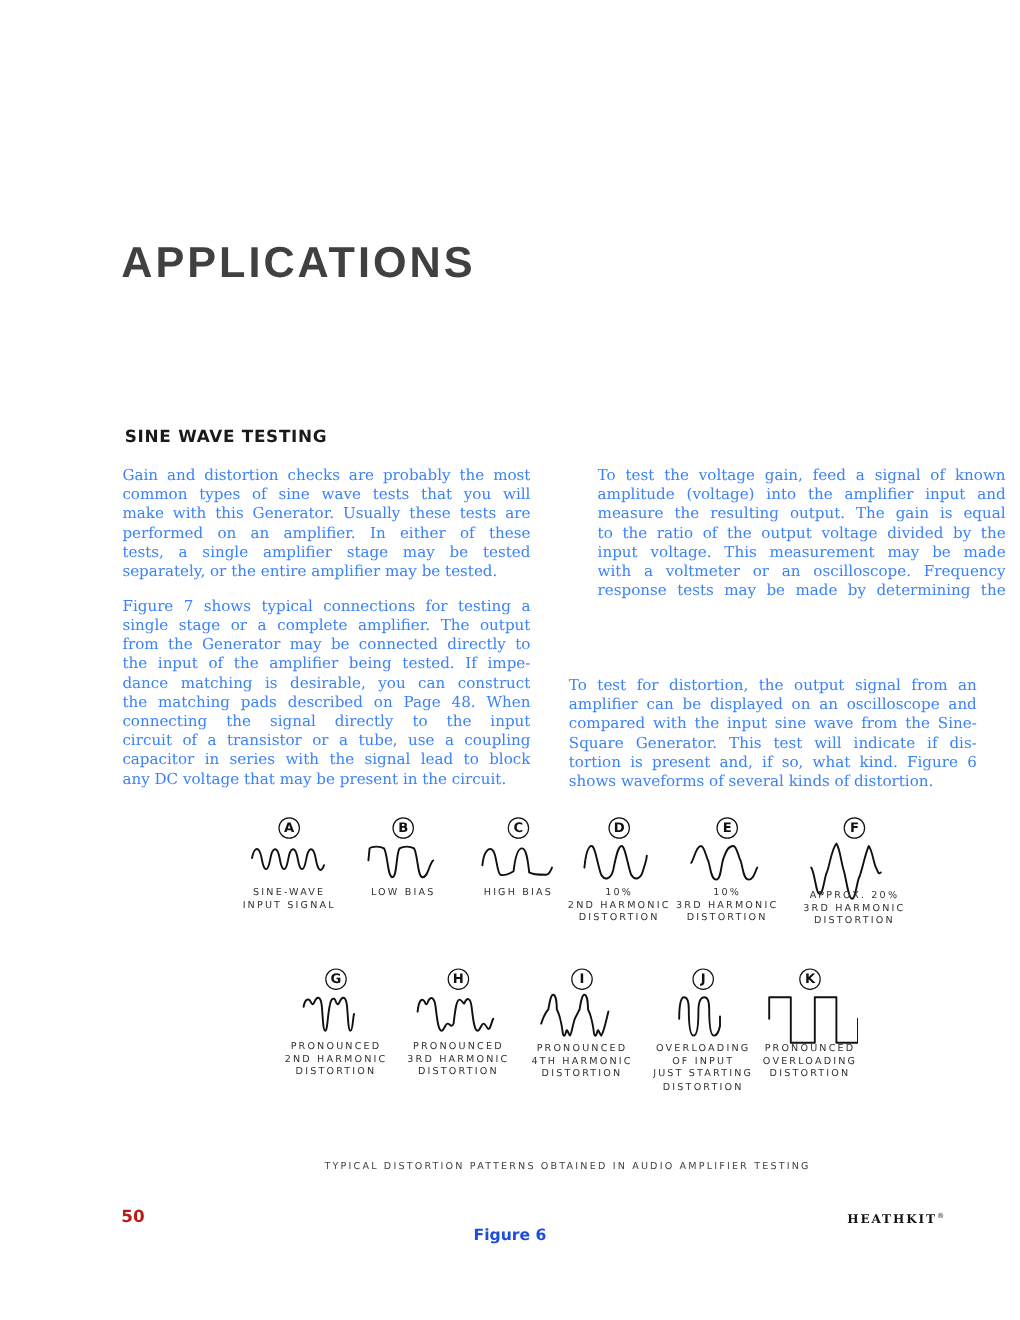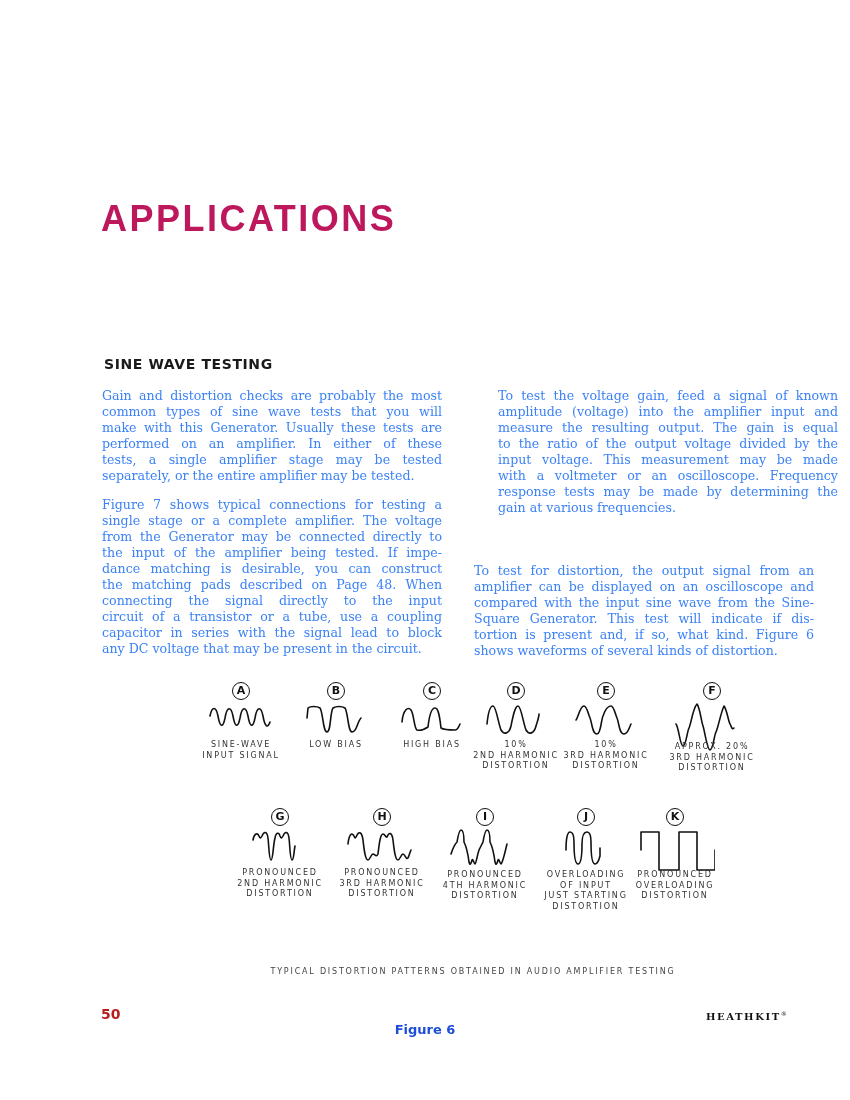--- a/index.html
+++ b/index.html
@@ -5,21 +5,21 @@
     html, body { margin: 0; padding: 0; background: #ffffff; }
     body {
       width: 850px; height: 1100px; position: relative; overflow: hidden;
       color: #1a1a1a;
     }
     .abs { position: absolute; }
     .page-title {
       left: 101px; top: 198px;
       font-family: "Liberation Sans", sans-serif;
       font-weight: bold; font-size: 36px; letter-spacing: 2.5px;
-      color: #be185d;
+      color: #404040;
     }
     .section-heading {
       left: 104px; top: 356px;
       font-family: "DejaVu Sans", sans-serif;
       font-weight: bold; font-size: 14px; letter-spacing: 0.6px;
       color: #1a1a1a;
     }
     .para {
       font-family: "DejaVu Serif", serif;
       font-size: 12.6px; line-height: 16px;
@@ -75,39 +75,38 @@
 <div class="abs para" id="p1">
     <span class="line">Gain and distortion checks are probably the most</span>
     <span class="line">common types of sine wave tests that you will</span>
     <span class="line">make with this Generator. Usually these tests are</span>
     <span class="line">performed on an amplifier. In either of these</span>
     <span class="line">tests, a single amplifier stage may be tested</span>
     <span class="line last">separately, or the entire amplifier may be tested.</span>
   </div>
 <div class="abs para" id="p2">
     <span class="line">Figure 7 shows typical connections for testing a</span>
-    <span class="line">single stage or a complete amplifier. The voltage</span>
+    <span class="line">single stage or a complete amplifier. The output</span>
     <span class="line">from the Generator may be connected directly to</span>
     <span class="line">the input of the amplifier being tested. If impe-</span>
     <span class="line">dance matching is desirable, you can construct</span>
     <span class="line">the matching pads described on Page 48. When</span>
     <span class="line">connecting the signal directly to the input</span>
     <span class="line">circuit of a transistor or a tube, use a coupling</span>
     <span class="line">capacitor in series with the signal lead to block</span>
     <span class="line last">any DC voltage that may be present in the circuit.</span>
   </div>
 <div class="abs para" id="p3">
     <span class="line">To test the voltage gain, feed a signal of known</span>
     <span class="line">amplitude (voltage) into the amplifier input and</span>
     <span class="line">measure the resulting output. The gain is equal</span>
     <span class="line">to the ratio of the output voltage divided by the</span>
     <span class="line">input voltage. This measurement may be made</span>
     <span class="line">with a voltmeter or an oscilloscope. Frequency</span>
     <span class="line">response tests may be made by determining the</span>
-    <span class="line last">gain at various frequencies.</span>
   </div>
 <div class="abs para" id="p4">
     <span class="line">To test for distortion, the output signal from an</span>
     <span class="line">amplifier can be displayed on an oscilloscope and</span>
     <span class="line">compared with the input sine wave from the Sine-</span>
     <span class="line">Square Generator. This test will indicate if dis-</span>
     <span class="line">tortion is present and, if so, what kind. Figure 6</span>
     <span class="line last">shows waveforms of several kinds of distortion.</span>
   </div>
 

